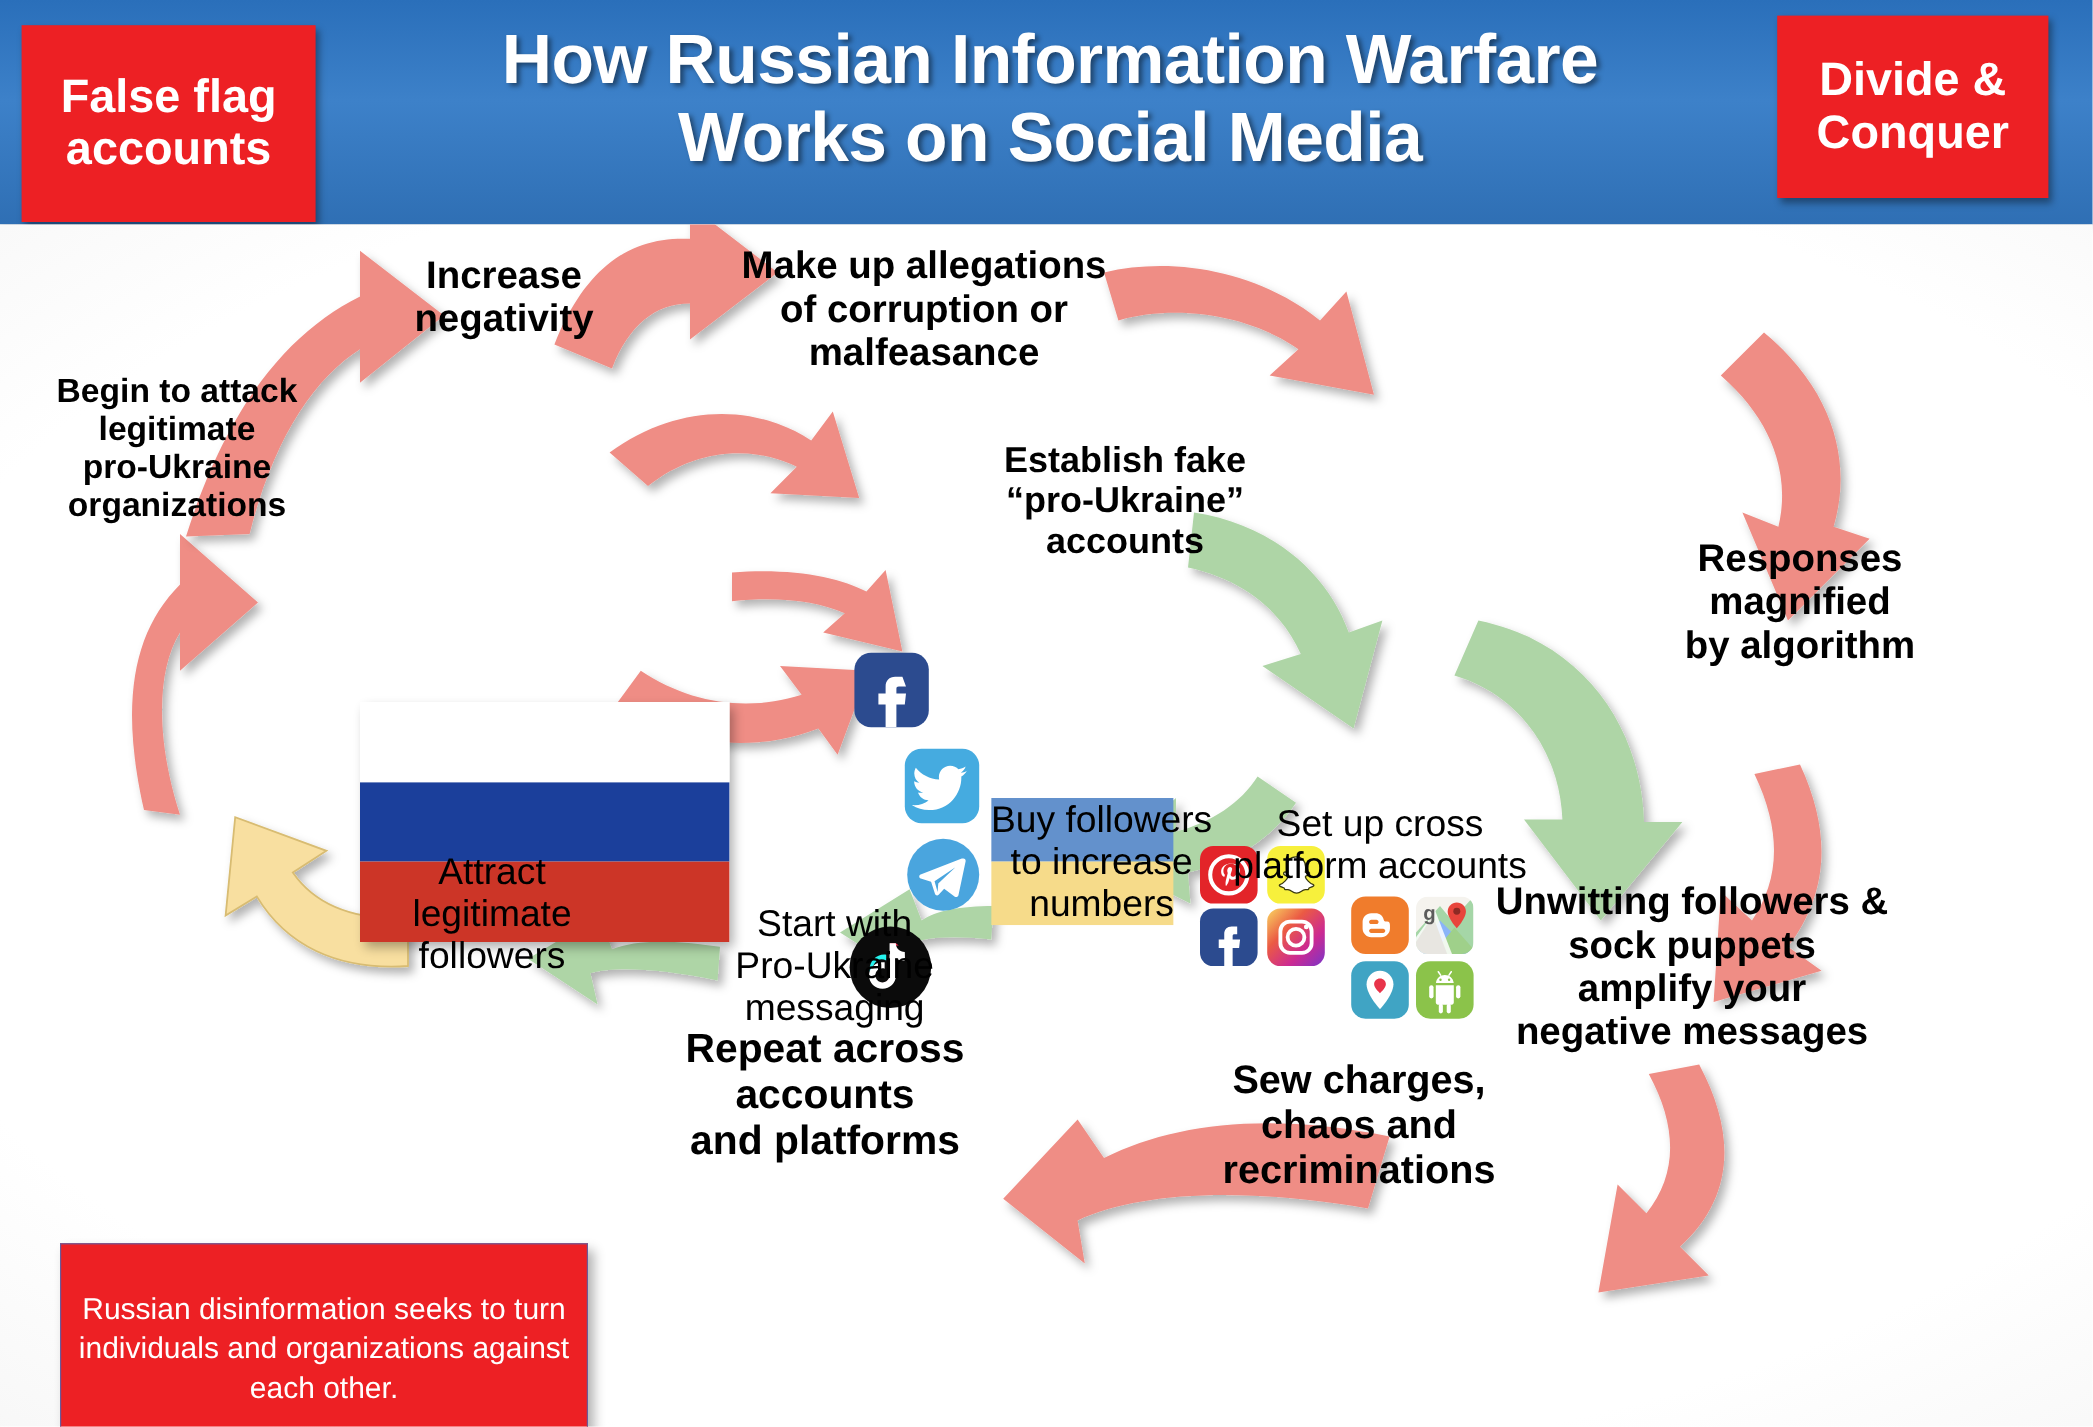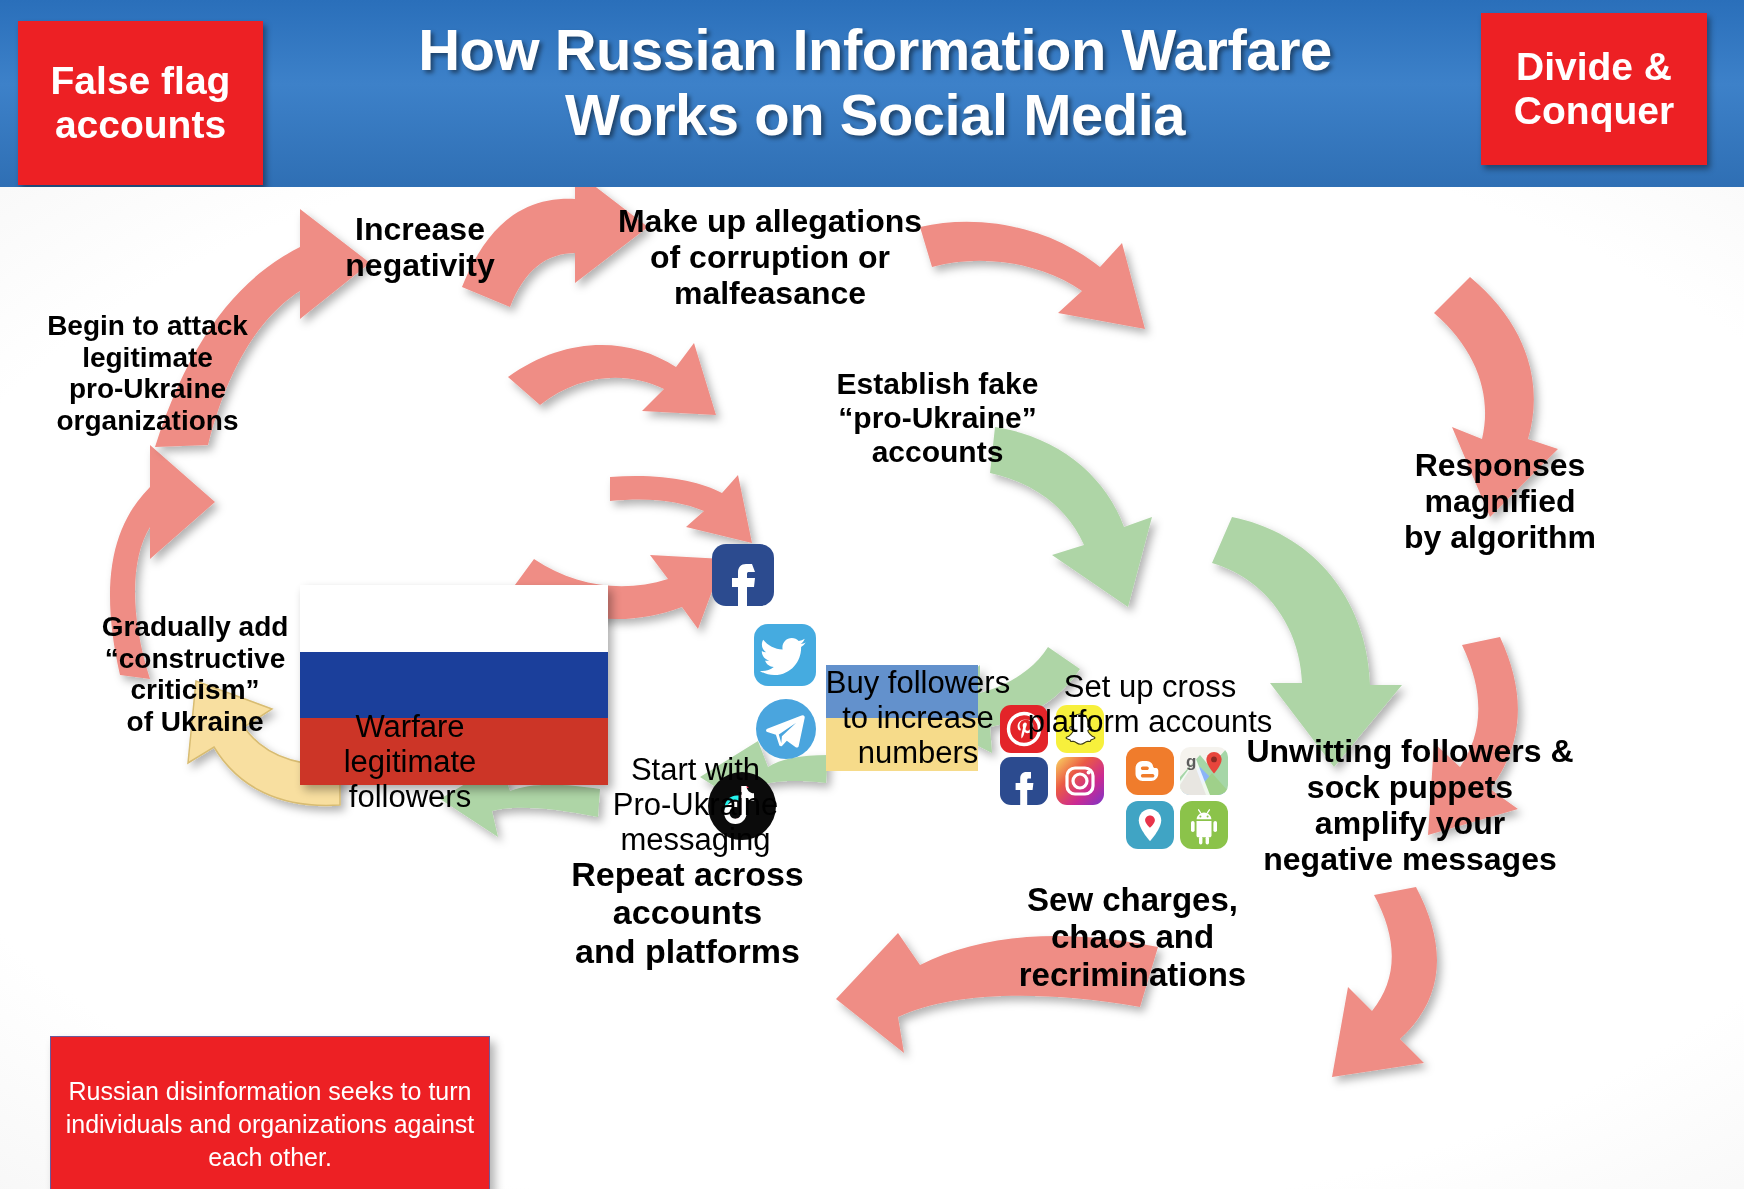--- a/index.html
+++ b/index.html
@@ -322,27 +322,24 @@
 negative messages</div>
 
     <div class="lbl bold center" style="left:985px; top:694px; width:295px; font-size:33px;">Sew charges,
 chaos and
 recriminations</div>
 
     <div class="lbl bold center" style="left:530px; top:668px; width:315px; font-size:34px;">Repeat across
 accounts
 and platforms</div>
 
-    <div class="lbl center" style="left:325px; top:522px; width:170px; font-size:31px;">Warfare
+    <div class="lbl center" style="left:325px; top:522px; width:170px; font-size:31px;">Attract
 legitimate
 followers</div>
 
-    <div class="lbl bold center" style="left:45px; top:424px; width:300px; font-size:28px;">Gradually add
-“constructive criticism”
-of Ukraine</div>
 
     <div class="lbl bold center" style="left:30px; top:123px; width:235px; font-size:28px;">Begin to attack
 legitimate
 pro-Ukraine
 organizations</div>
 
     <div class="lbl bold center" style="left:815px; top:180px; width:245px; font-size:30px;">Establish fake
 “pro-Ukraine”
 accounts</div>
 

